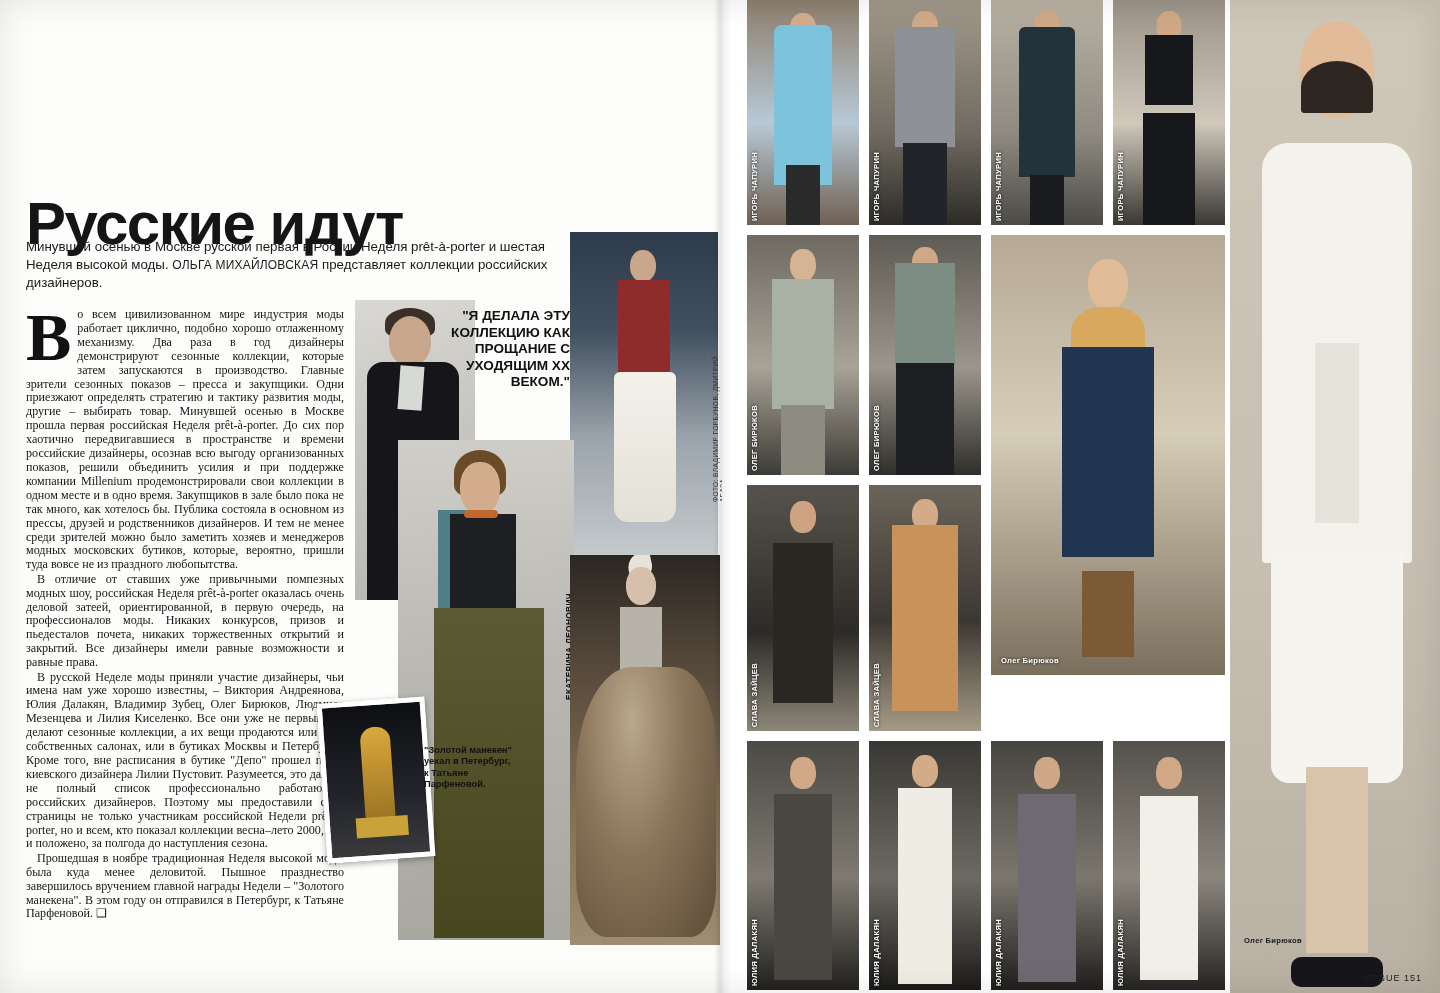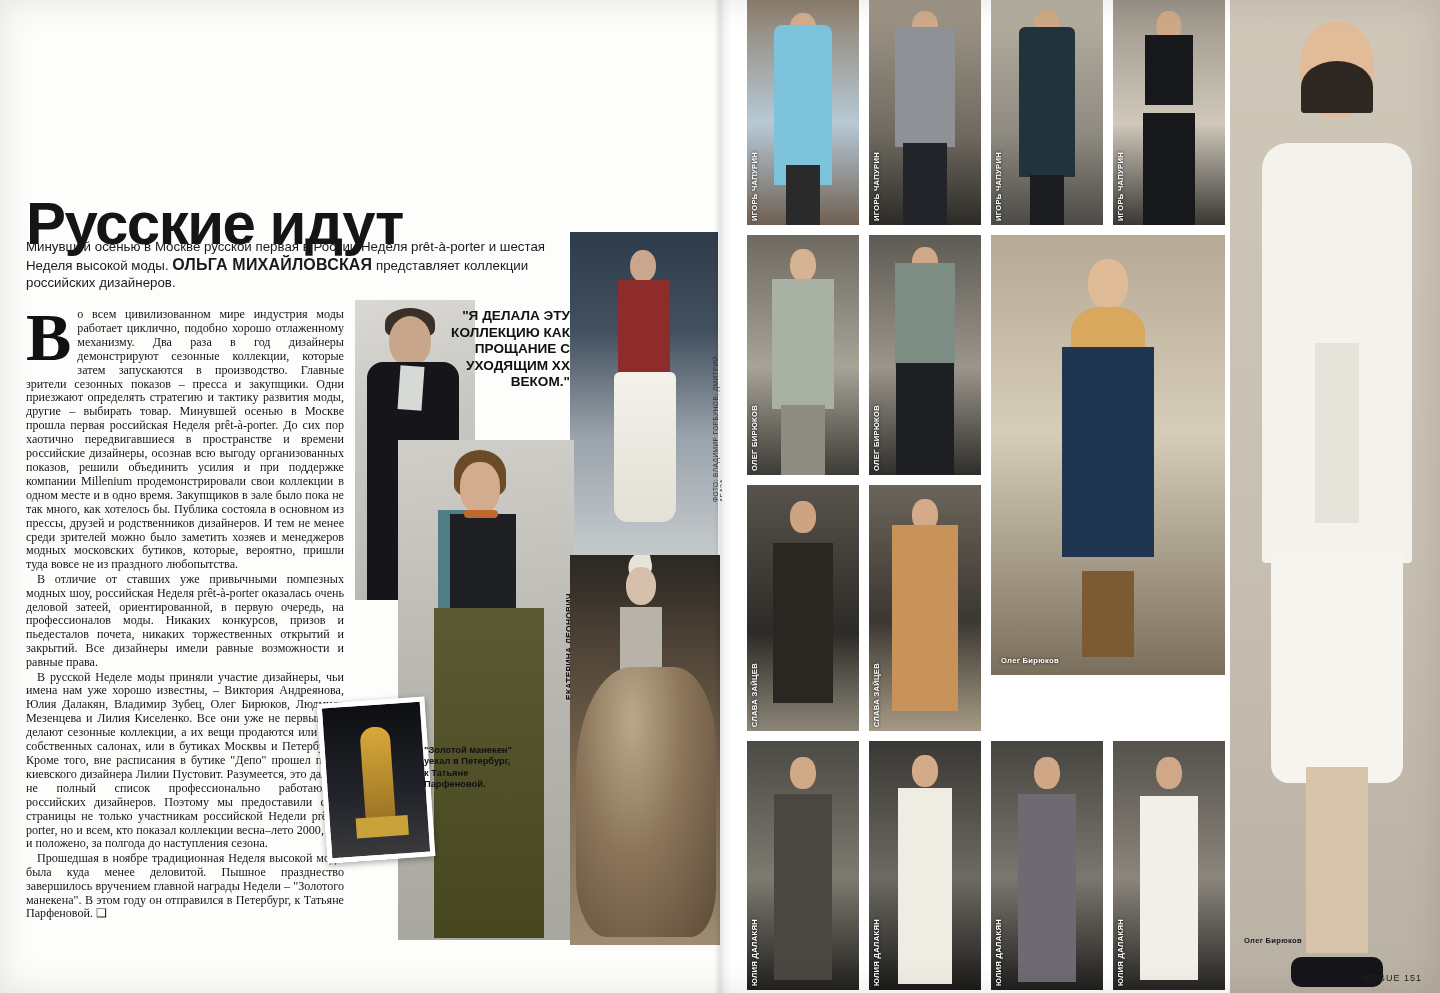--- a/index.html
+++ b/index.html
@@ -63,22 +63,22 @@
   .standfirst {
     position: absolute;
     left: 26px; top: 238px;
     width: 560px;
     font-family: "Liberation Sans", sans-serif;
     font-size: 13.3px;
     line-height: 17.5px;
     color: #1a1a1a;
   }
   .standfirst .byline {
-    font-weight: bold;
-    font-size: 16px;
+    font-weight: normal;
+    font-size: 12px;
     text-transform: uppercase;
     letter-spacing: 0.2px;
     text-align: center;
   }
 
   
   .col {
     position: absolute;
     left: 26px; top: 308px;
     width: 318px;

